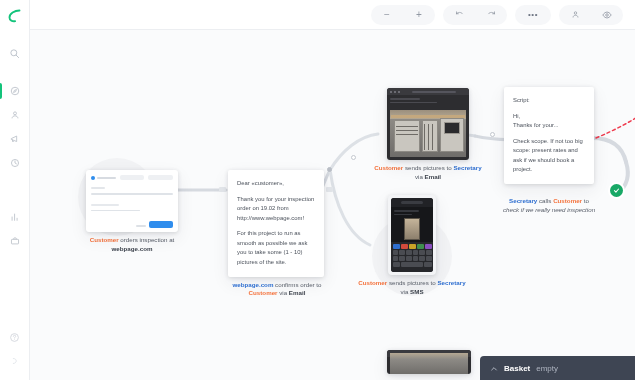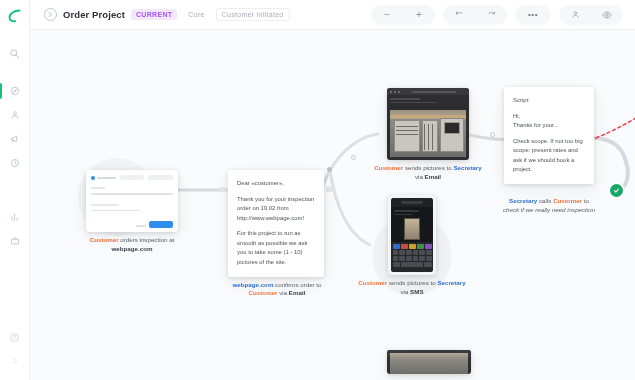--- a/index.html
+++ b/index.html
@@ -256,31 +256,20 @@
       </div>
       <div class="side-icon">
         <svg width="10" height="10" viewBox="0 0 24 24" fill="none" stroke="#dfe2e7" stroke-width="2">
           <path d="M8 6 C13 6 15 9 15 12 C15 15 12 18 8 18" stroke-linecap="round"></path>
         </svg>
       </div>
     </div>
   </nav>
 
   <header class="header">
-    <div class="hdr-left">
-      <span class="proj-icon">
-        <svg width="7" height="7" viewBox="0 0 24 24" fill="none" stroke="#9aa1ab" stroke-width="2.4">
-          <path d="M7 18 C16 18 18 6 7 6" stroke-linecap="round"></path>
-        </svg>
-      </span>
-      <span class="proj-title">Order Project</span>
-      <span class="chip chip-current">CURRENT</span>
-      <span class="chip chip-plain">Core</span>
-      <span class="chip chip-bordered">Customer initiated</span>
-    </div>
 
     <div class="hdr-right">
       <div class="btn-group">
         <span class="tbtn" style="font-size:10px">−</span>
         <span class="tbtn" style="font-size:10px">+</span>
       </div>
       <div class="btn-group">
         <span class="tbtn">
           <svg width="9" height="9" viewBox="0 0 24 24" fill="none" stroke="#9198a3" stroke-width="2">
             <path d="M4 10 C8 5 16 5 20 10" stroke-linecap="round"></path>
@@ -478,14 +467,23 @@
             <i></i>
             <i></i>
             <span class="pe-title"></span>
           </div>
         <div class="inner"></div>
       </div>
     </div>
 
   </main>
 
+  <div class="basket">
+    <span class="chev">
+      <svg width="8" height="8" viewBox="0 0 24 24" fill="none" stroke="#c3c8d2" stroke-width="2.5">
+        <path d="M5 15 L12 8 L19 15" stroke-linecap="round" stroke-linejoin="round"></path>
+      </svg>
+    </span>
+    <span class="basket-label">Basket</span>
+    <span class="basket-sub">empty</span>
+  </div>
 
 </div>
 
 </body></html>

